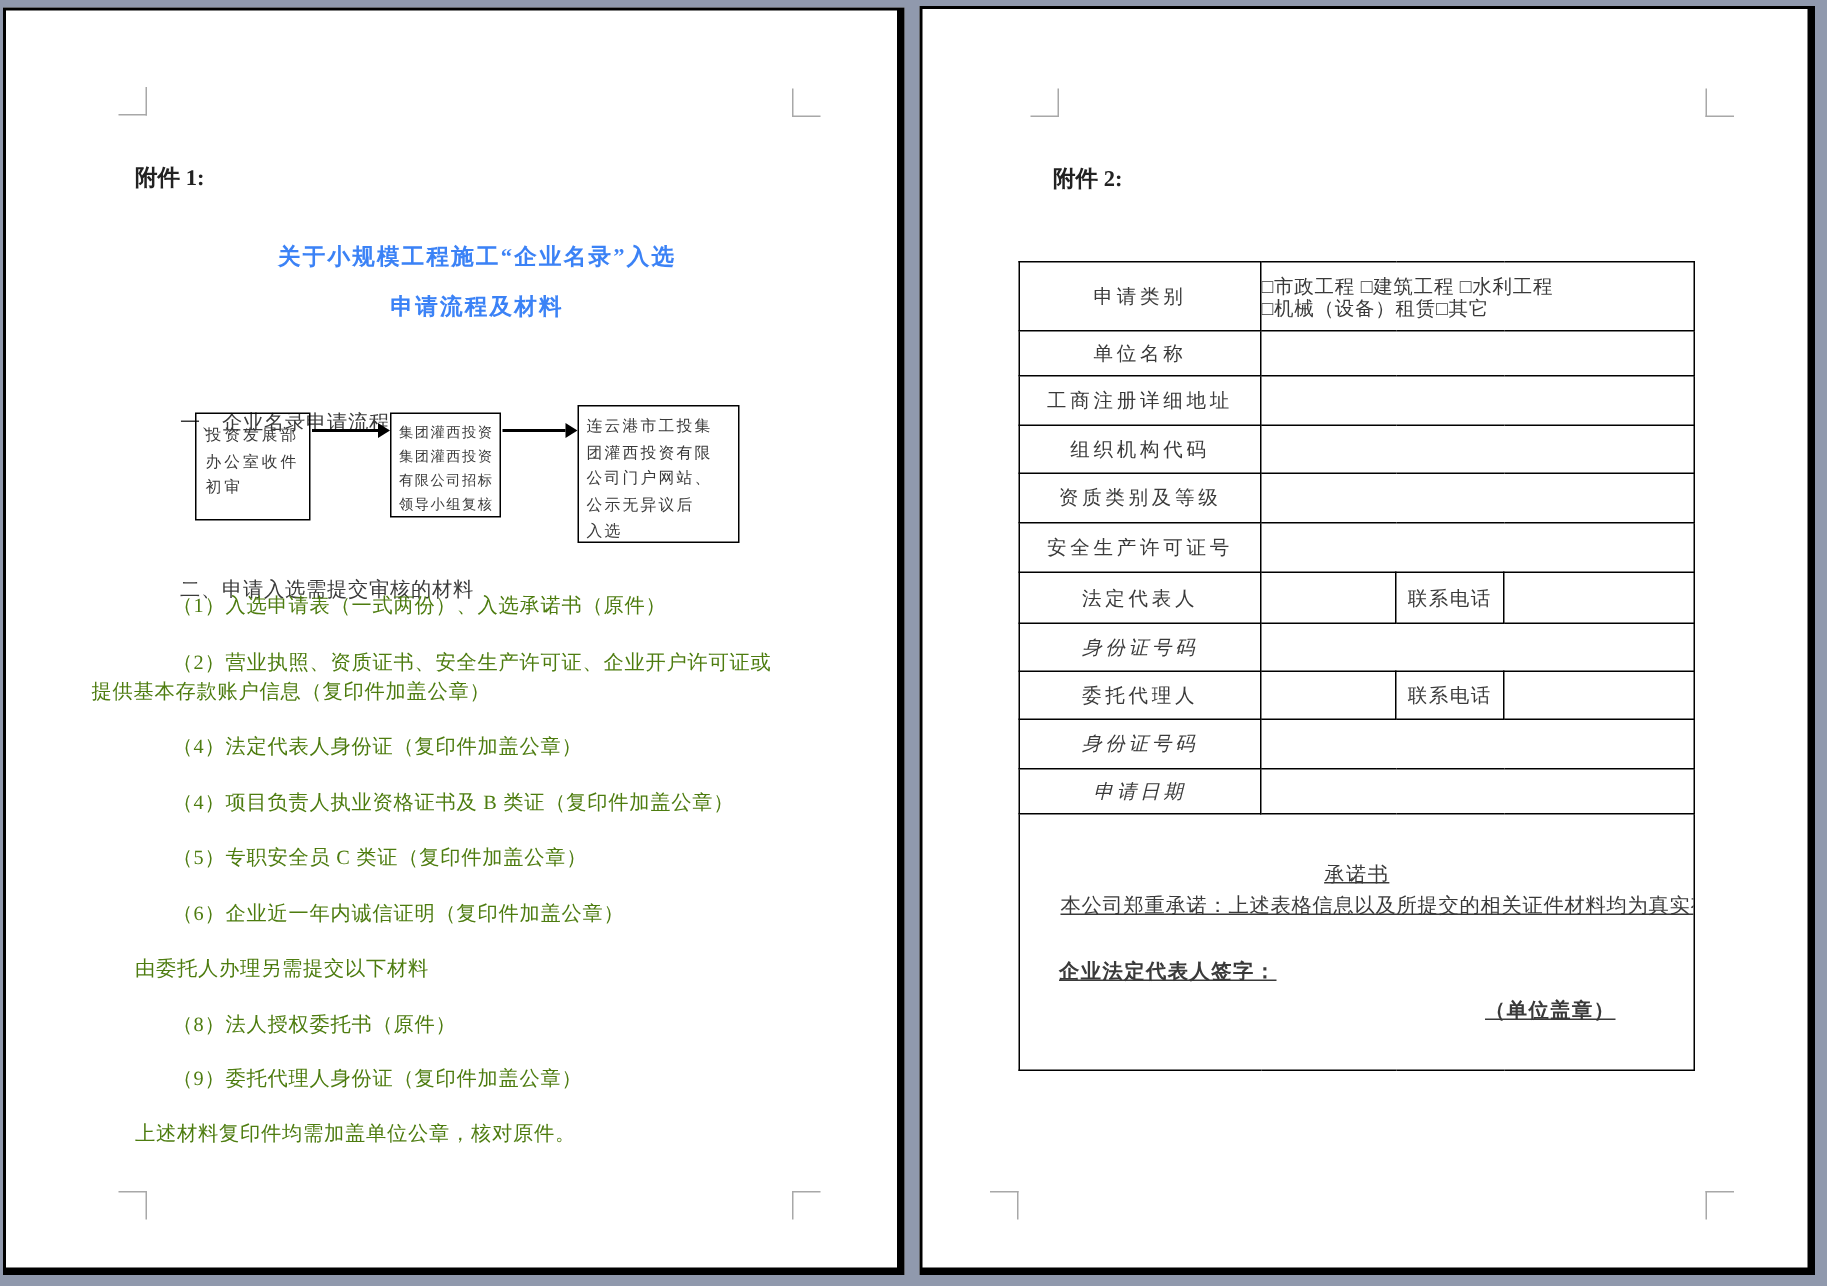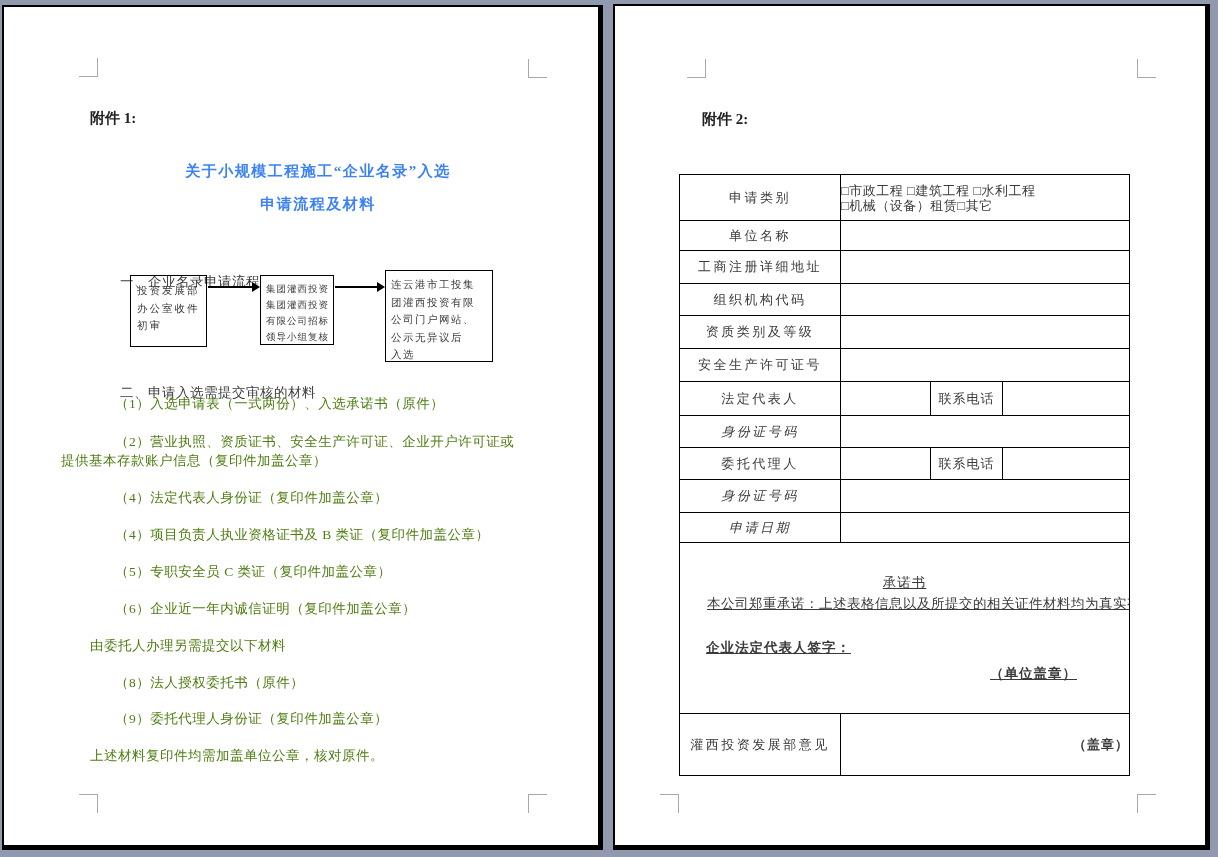--- a/index.html
+++ b/index.html
@@ -175,19 +175,15 @@
       <td colspan="3"></td>
     </tr>
     <tr style="height:171px">
       <td class="promise-cell" colspan="4">
         <div class="promise-title">承诺书</div>
         <div class="promise-body">本公司郑重承诺：上述表格信息以及所提交的相关证件材料均为真实有效，并与江苏省建设行业信息公开平台的信息一致，如有虚假信息的，我单位无条件接受行政主管部门依法给予的相应处理。</div>
         <div class="promise-sign">企业法定代表人签字：</div>
         <div class="promise-seal">（单位盖章）</div>
       </td>
     </tr>
-    <tr style="height:62px">
-      <td class="lbl">灌西投资发展部意见</td>
-      <td class="opinion-seal" colspan="3">（盖章）</td>
-    </tr>
   </tbody>
     </table>
 </div>
 
 </body></html>

